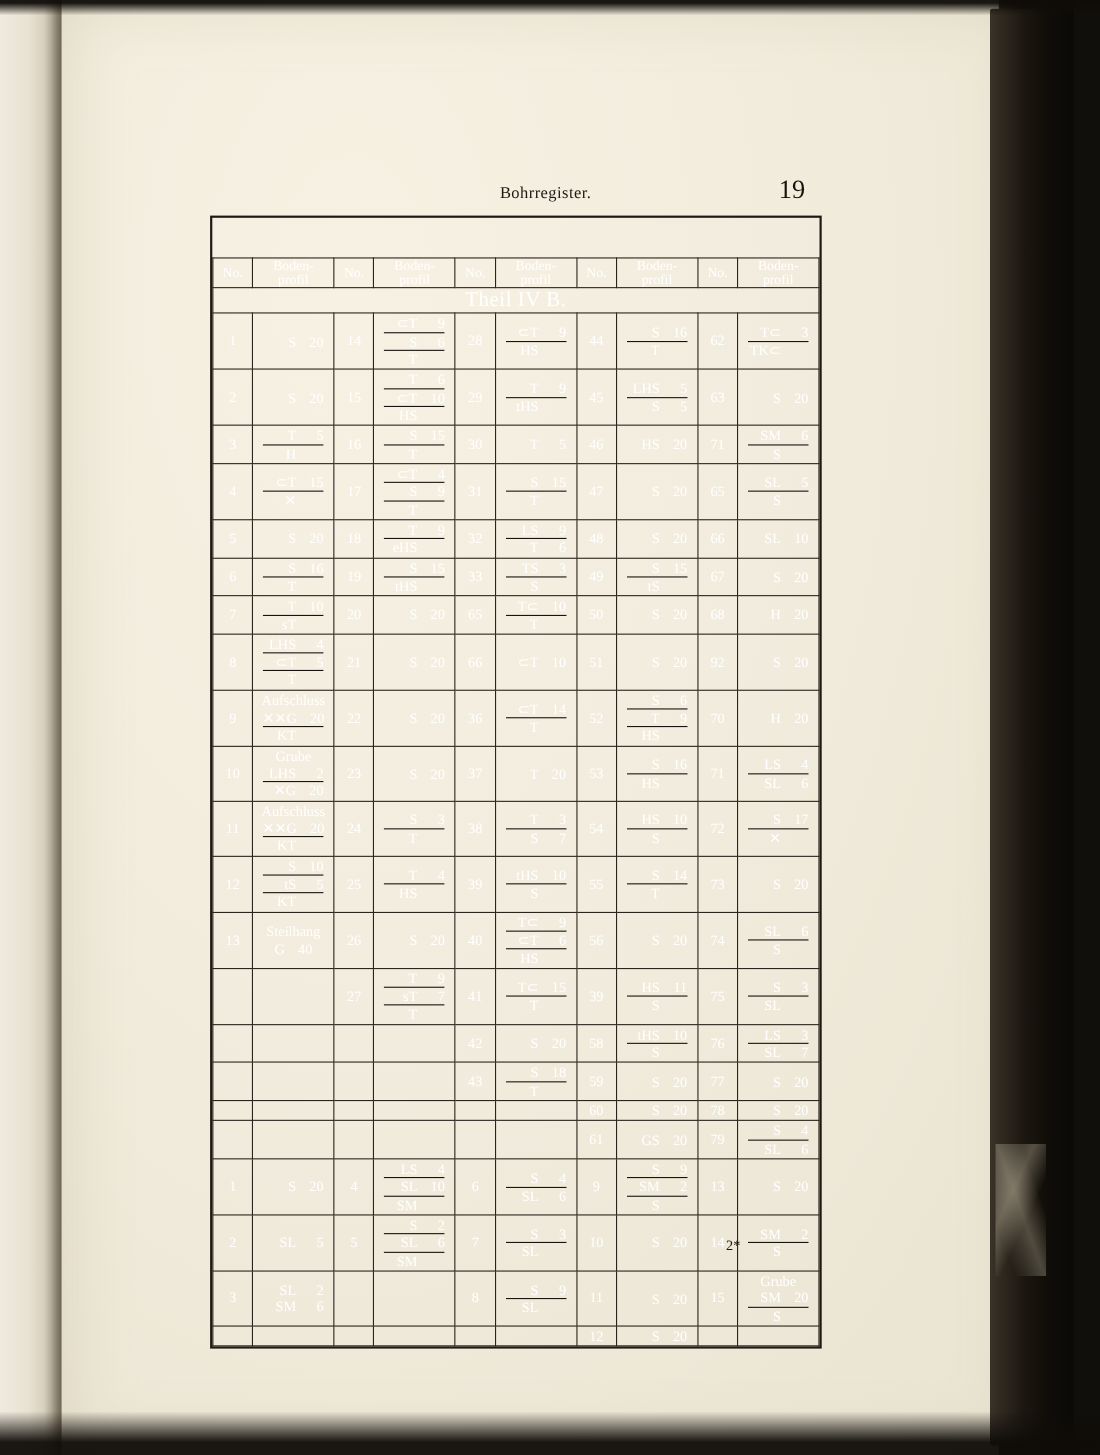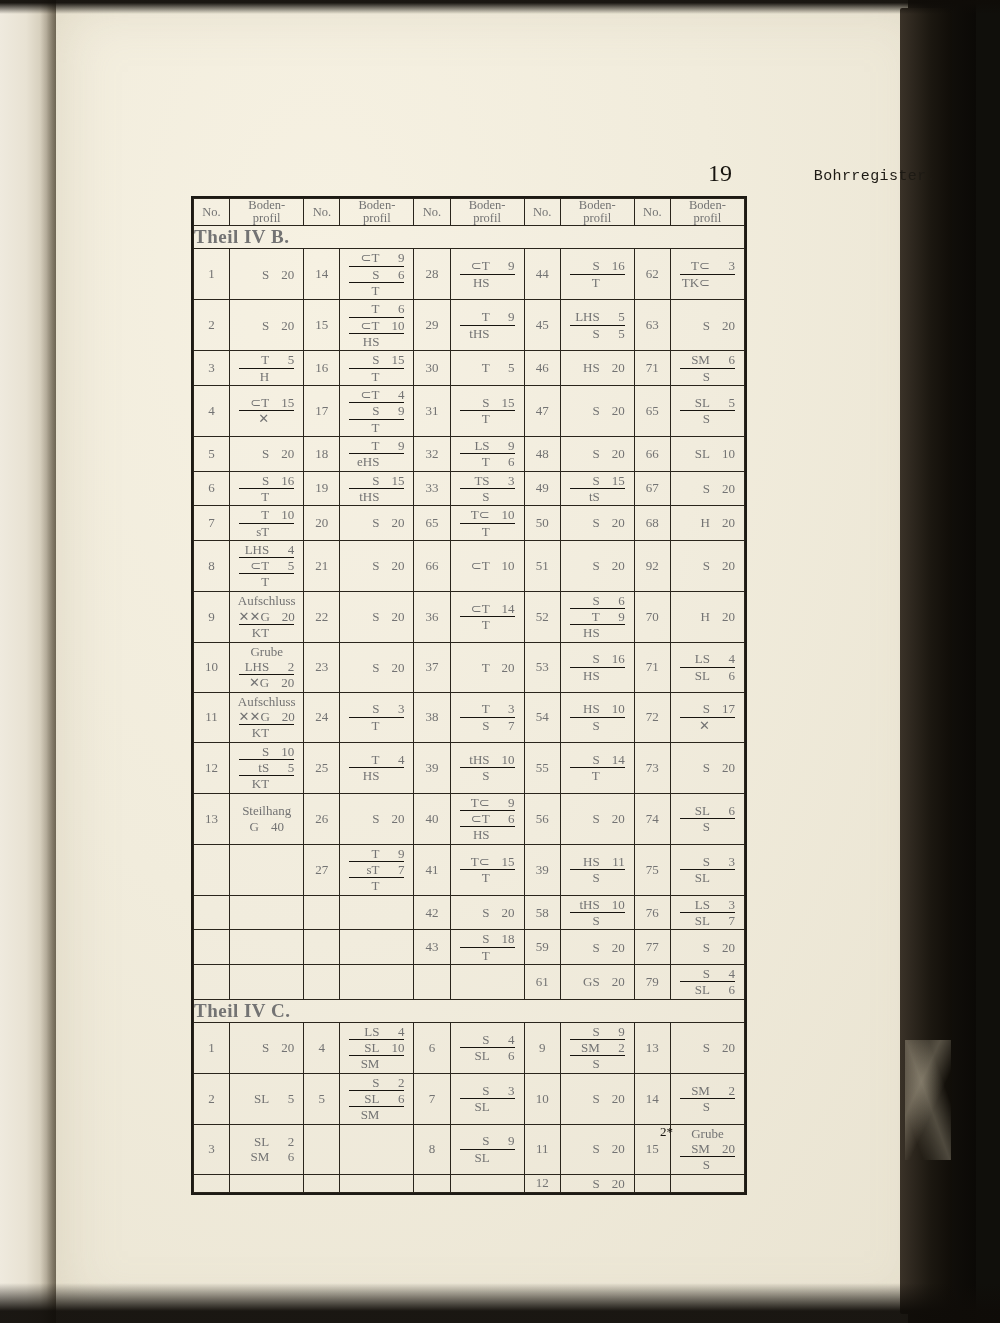--- a/index.html
+++ b/index.html
@@ -49,53 +49,53 @@
   .bottom-dark{
     position:absolute;left:0;bottom:0;width:1000px;height:40px;
     background:linear-gradient(180deg,rgba(15,12,8,0) 0%,rgba(15,12,8,0.95) 70%);
   }
   .top-dark{
     position:absolute;left:0;top:0;width:1000px;height:14px;
     background:linear-gradient(0deg,rgba(15,12,8,0) 0%,rgba(15,12,8,0.95) 80%);
   }
   
   .running-head{
-    position:absolute;left:56px;top:168px;width:880px;text-align:right;
-    font-size:15px;letter-spacing:0.4px;color:#1d1a14;font-family:Liberation Mono, monospace;
+    position:absolute;left:56px;top:168px;width:880px;text-align:center;
+    font-size:15px;letter-spacing:0.4px;color:#1d1a14;
   }
   .folio{
     position:absolute;left:690px;top:160px;width:60px;text-align:center;
     font-size:24px;color:#17140f;
   }
   
   .table-wrap{
     position:absolute;left:191px;top:196px;width:552px;
     border:2px solid #1d1a14;
     background:rgba(255,255,255,0.03);
   }
   table.reg{
     border-collapse:collapse;width:100%;
-    font-size:13px;color:#737373;
+    font-size:13px;color:#ffffff;margin-top:36px;
   }
   table.reg td, table.reg th{
     border:1px solid #2a251c;
     vertical-align:middle;
     padding:0;
   }
   thead th{
     font-weight:normal;
     font-size:12.5px;
     line-height:1.05;
     padding:6px 0 7px 0;
     text-align:center;
   }
   th.no-col{width:36px;}
   th.bp-col{width:74px;}
   .sect-title{
-    text-align:left;font-weight:bold;font-size:19px;
+    text-align:center;font-weight:normal;font-size:19px;
     padding:12px 0 12px 0;letter-spacing:0.5px;
   }
   
   td.num{
     text-align:center;font-size:13px;width:36px;
     padding:0;
   }
   td.bp{
     width:74px;padding:0;
   }
@@ -1101,20 +1101,46 @@
               </div>
             </td>
           </tr>
           <tr>
             <td class="num"></td>
             <td class="bp"></td>
             <td class="num"></td>
             <td class="bp"></td>
             <td class="num"></td>
             <td class="bp"></td>
+            <td class="num">60</td>
+            <td class="bp">
+              <div class="stack">
+                <div class="row-line">
+                  <span class="lab">S</span>
+                  <span class="val">20</span>
+                </div>
+              </div>
+            </td>
+            <td class="num">78</td>
+            <td class="bp">
+              <div class="stack">
+                <div class="row-line">
+                  <span class="lab">S</span>
+                  <span class="val">20</span>
+                </div>
+              </div>
+            </td>
+          </tr>
+          <tr>
+            <td class="num"></td>
+            <td class="bp"></td>
+            <td class="num"></td>
+            <td class="bp"></td>
+            <td class="num"></td>
+            <td class="bp"></td>
             <td class="num">61</td>
             <td class="bp">
               <div class="stack">
                 <div class="row-line">
                   <span class="lab">GS</span>
                   <span class="val">20</span>
                 </div>
               </div>
             </td>
             <td class="num">79</td>
@@ -1123,23 +1149,20 @@
                 <div class="row-line">
                   <span class="lab">S</span>
                   <span class="val">4</span>
                 </div>
                 <div class="row-line ovl">
                   <span class="lab">SL</span>
                   <span class="val">6</span>
                 </div>
               </div>
             </td>
-          </tr>
-          <tr>
-            <td colspan="10" class="sect-title">Theil  IV C.</td>
           </tr>
           <tr>
             <td class="num">1</td>
             <td class="bp">
               <div class="stack">
                 <div class="row-line">
                   <span class="lab">S</span>
                   <span class="val">20</span>
                 </div>
               </div>

